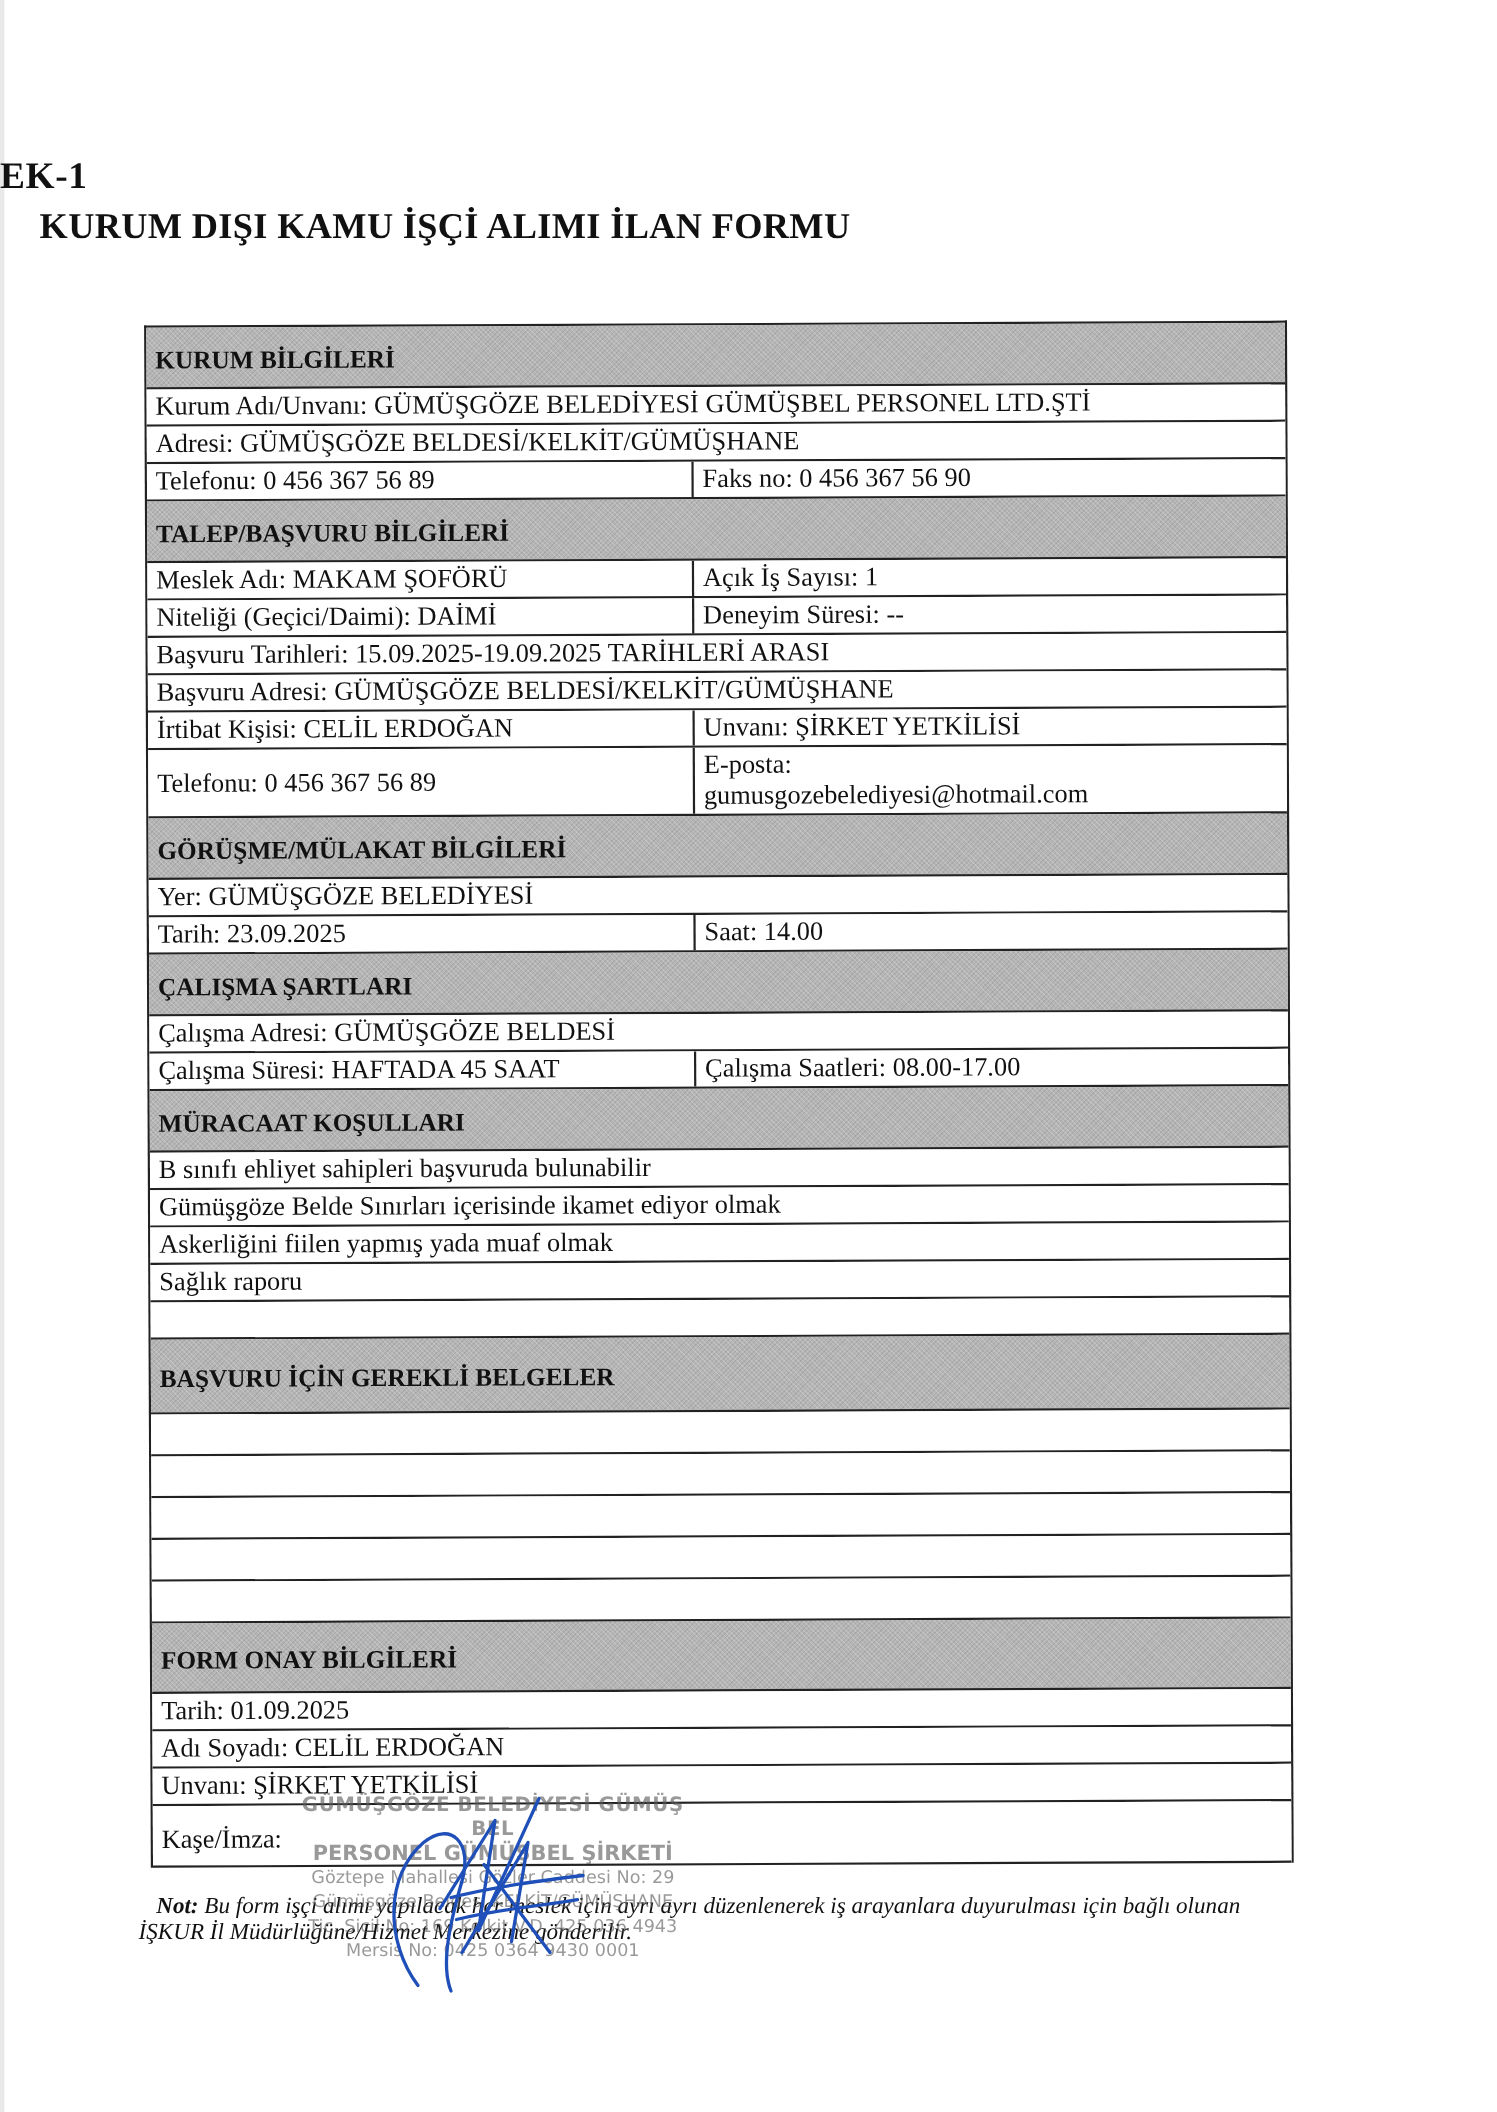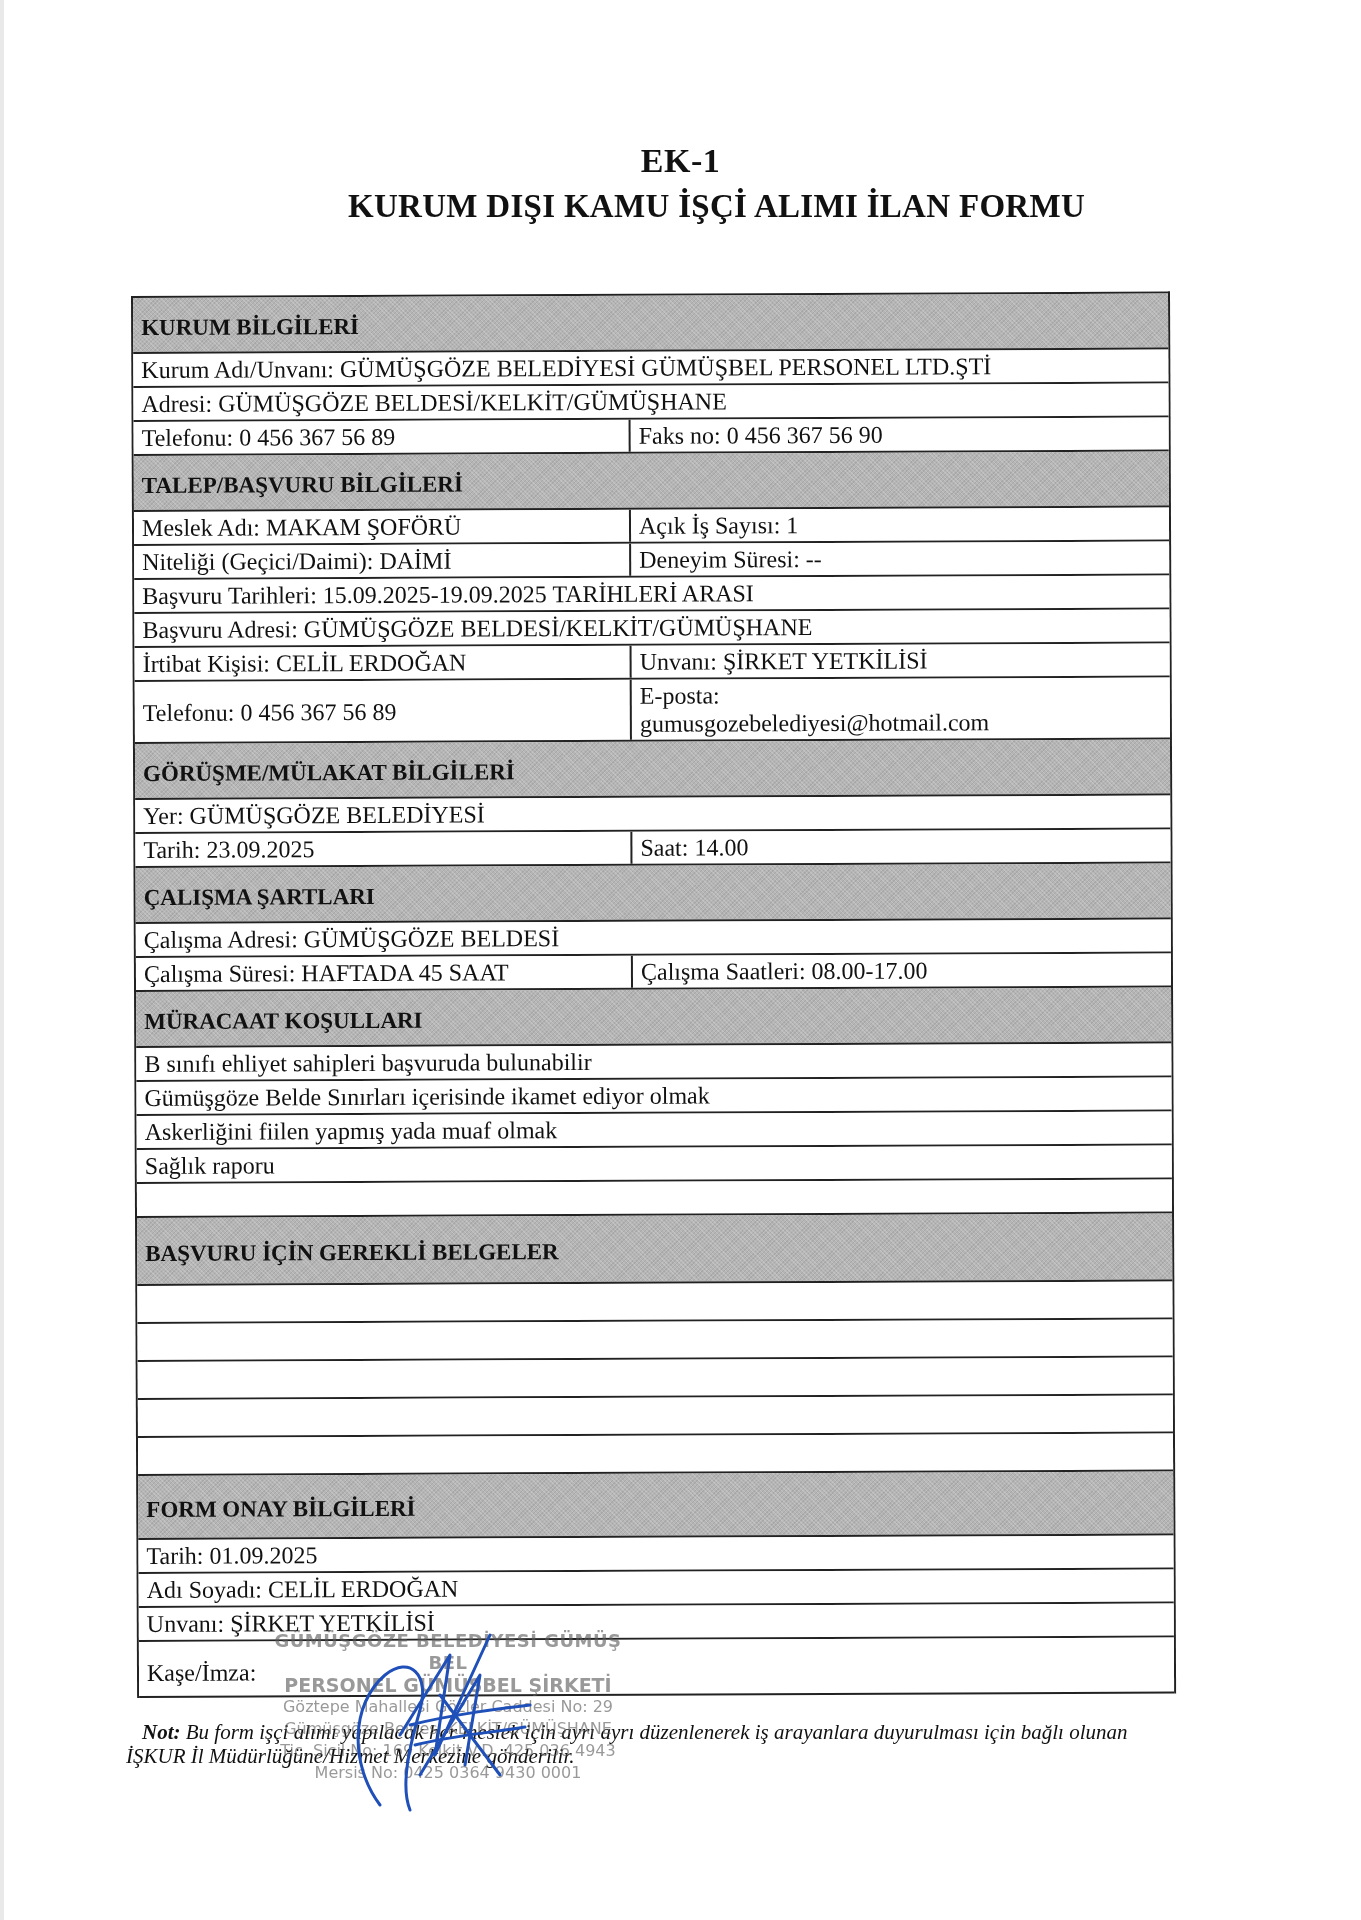--- a/index.html
+++ b/index.html
@@ -3,21 +3,21 @@
 <meta charset="utf-8">
 <style>
   html, body { margin: 0; padding: 0; background: #ffffff; }
   body {
     width: 1361px; height: 1920px; position: relative; overflow: hidden;
     font-family: "Liberation Serif", "DejaVu Serif", serif; color: #111;
   }
   .page-left-shade {
     position: absolute; left: 0; top: 0; width: 4px; height: 1920px; background: #e9e9e9;
   }
-  .title-block { position: absolute; left: 0; width: 1361px; text-align: center; }
+  .title-block { position: absolute; left: 0; width: 1361px; }
   .title-1 { top: 142px; font-size: 34px; font-weight: bold; letter-spacing: 0.5px; }
   .title-2 { top: 188px; font-size: 33px; font-weight: bold; letter-spacing: 0.3px; margin-left: 36px; }
 
   .form {
     position: absolute; left: 131px; top: 296px; width: 1035px;
     border: 2px solid #222; border-bottom: none;
     transform: rotate(-0.25deg); transform-origin: top left;
   }
   .row {
     display: flex; border-bottom: 2px solid #222; min-height: 32px; background: #fff;

